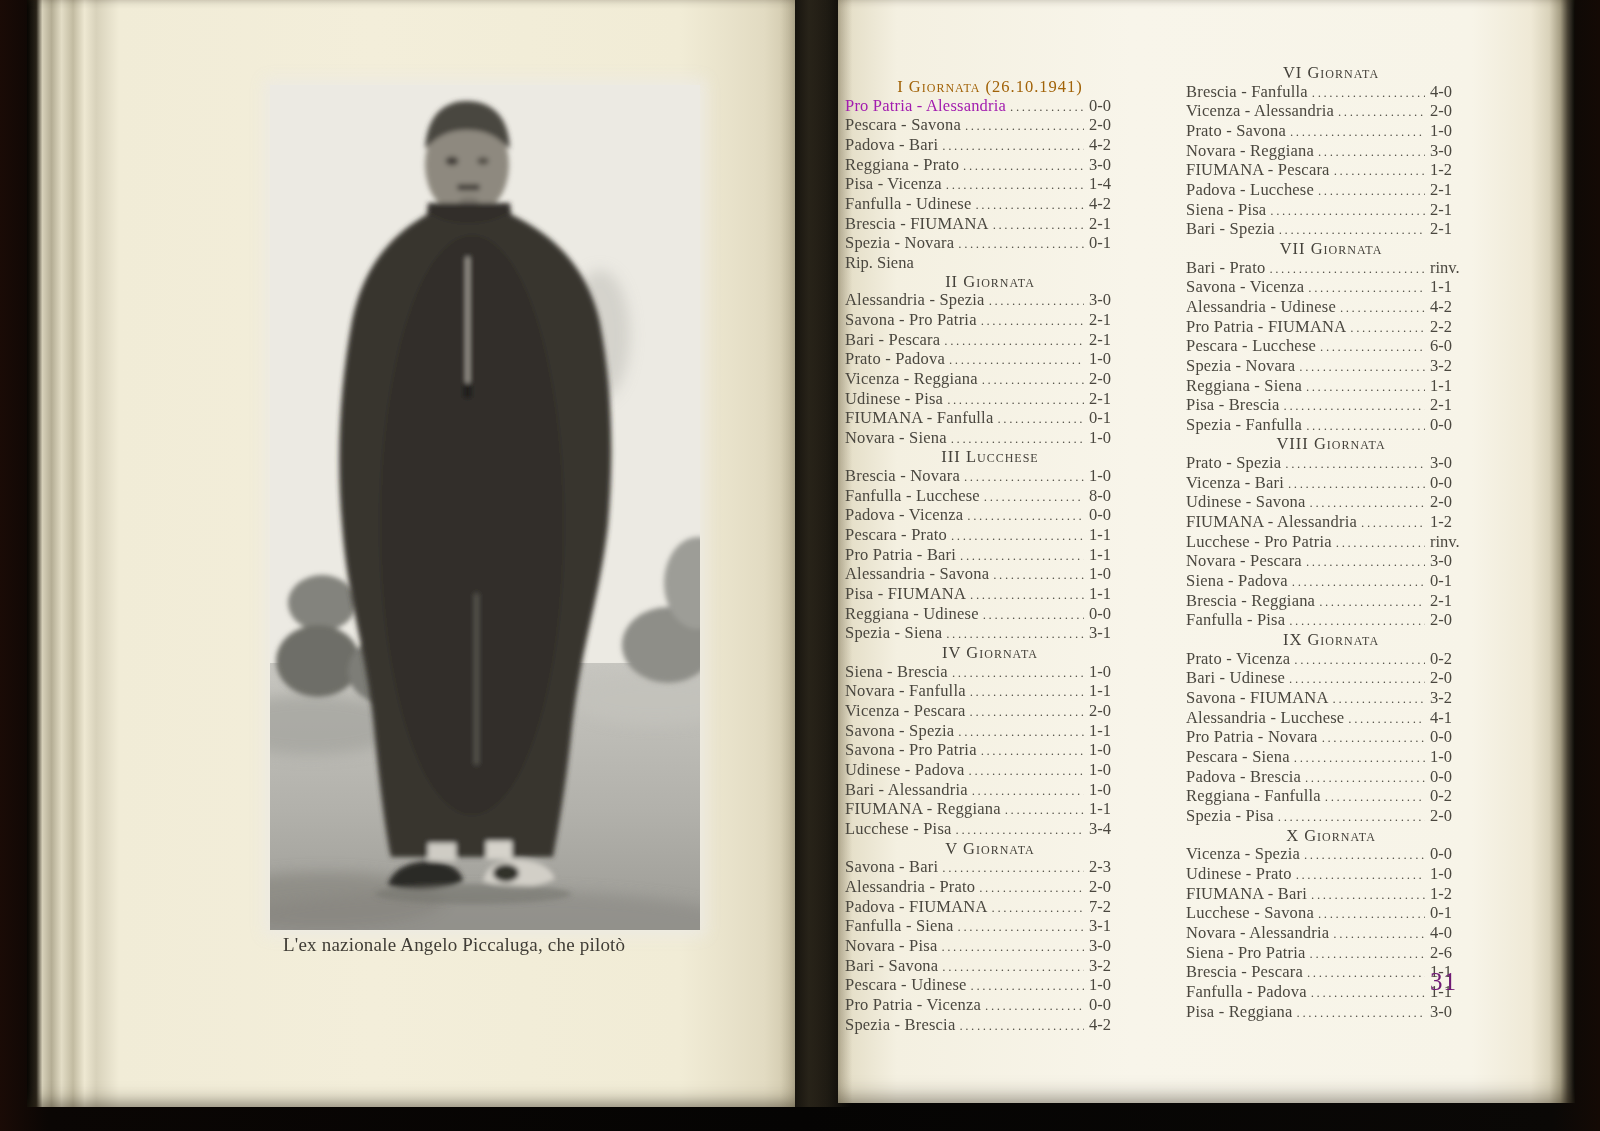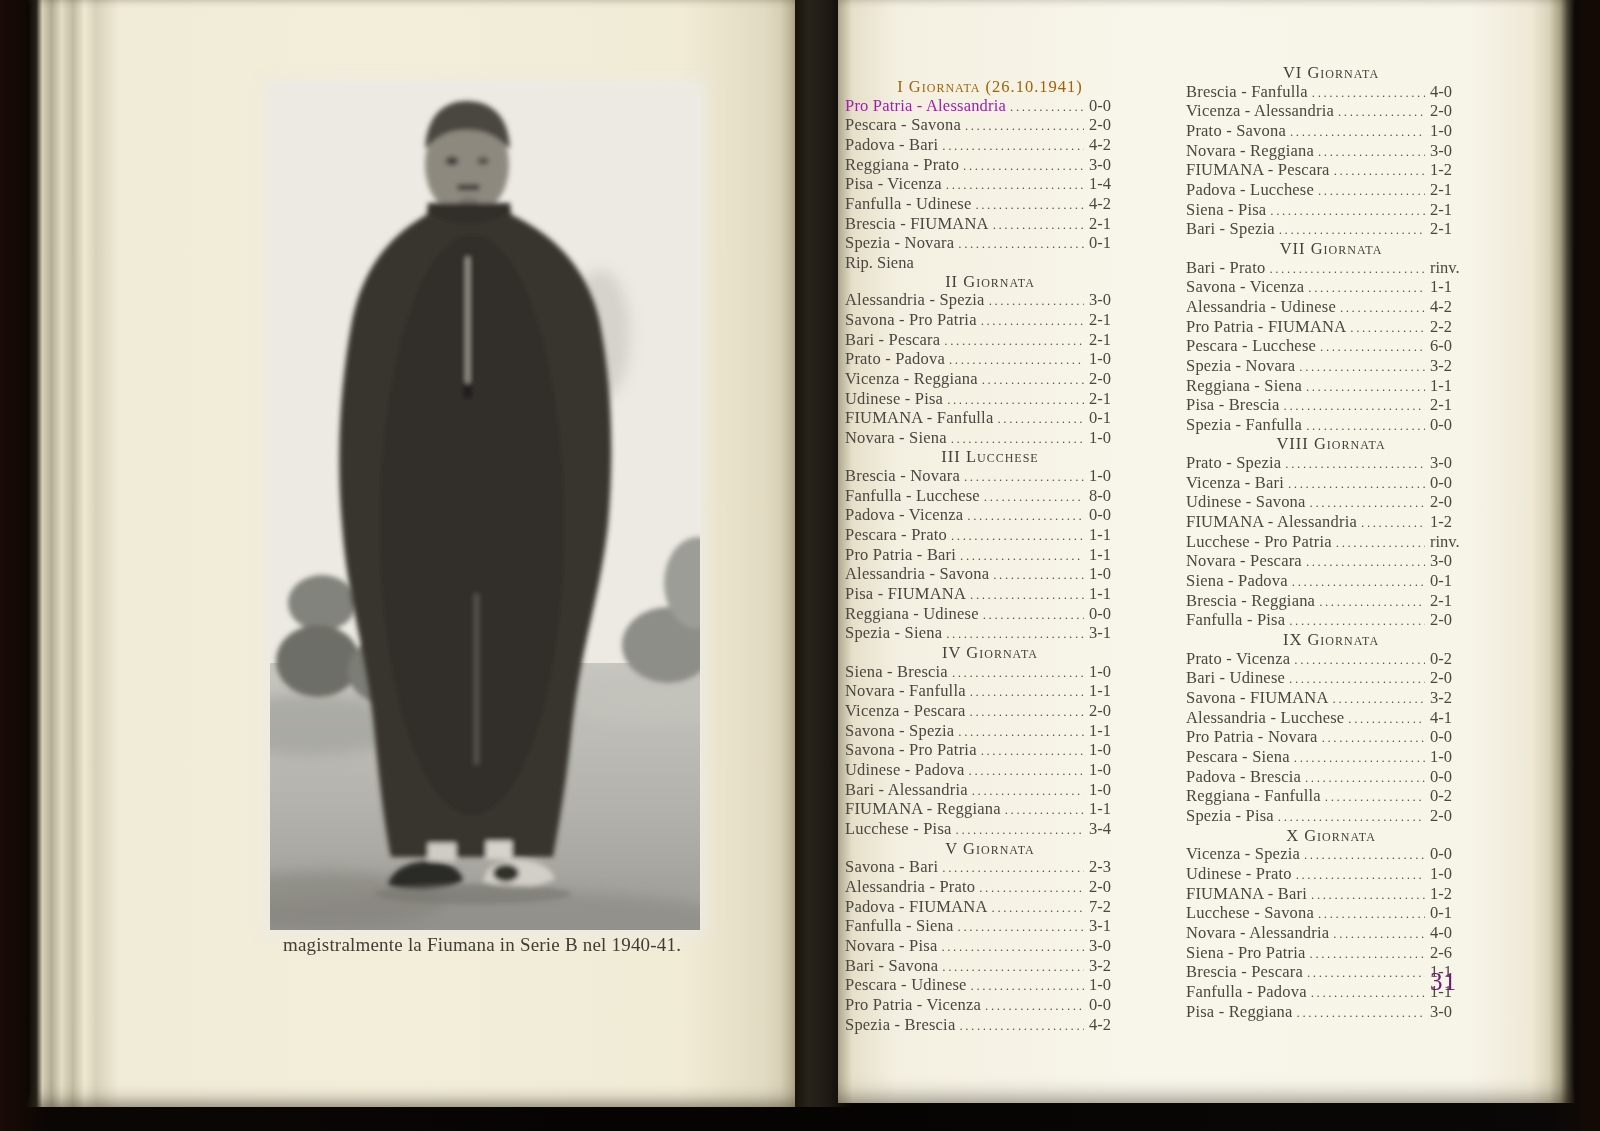--- a/index.html
+++ b/index.html
@@ -129,21 +129,21 @@
       <rect x="216" y="756" width="26" height="18" fill="#d6d3cb"></rect>
       <path d="M118,800 Q124,778 158,776 Q190,778 193,796 Q160,810 118,800 Z" fill="#2b2926"></path>
       <path d="M213,796 Q217,776 245,774 Q279,776 285,794 Q251,810 213,796 Z" fill="#d2cfc7"></path>
       <ellipse cx="236" cy="788" rx="13" ry="9" fill="#33302c"></ellipse>
       <ellipse cx="203" cy="809" rx="98" ry="10" fill="#73726c" opacity=".55"></ellipse>
     </g>
   </svg>
 </div>
 
 <div class="caption">
-  <div>magistralmente la Fiumana in Serie B nel 1940-41.</div>
+  <div>L'ex nazionale Angelo Piccaluga, che pilotò</div>
 </div>
 
 <div class="results-col" id="col-1">
     <div class="giornata-header faded">I Giornata (26.10.1941)</div>
     <div class="match-row faded">
       <span class="fixture">Pro Patria - Alessandria</span>
       <span class="dots"></span>
       <span class="score">0-0</span>
     </div>
     <div class="match-row">

